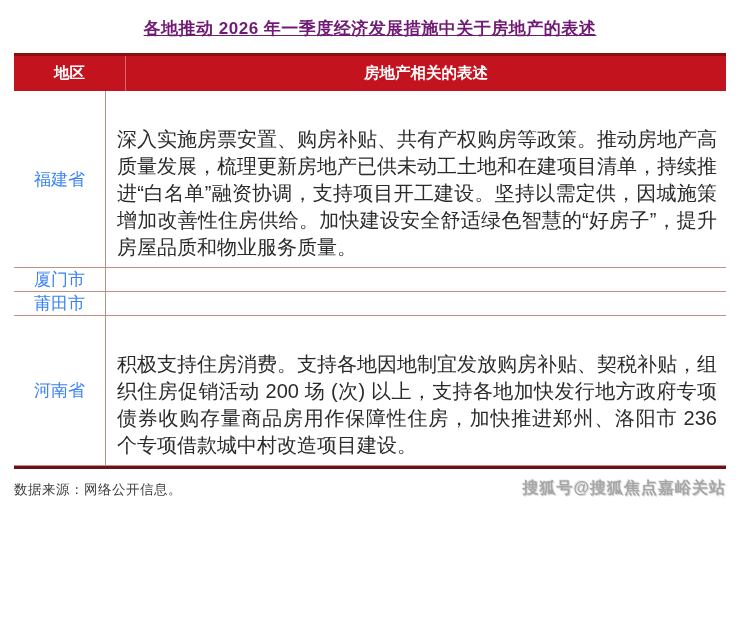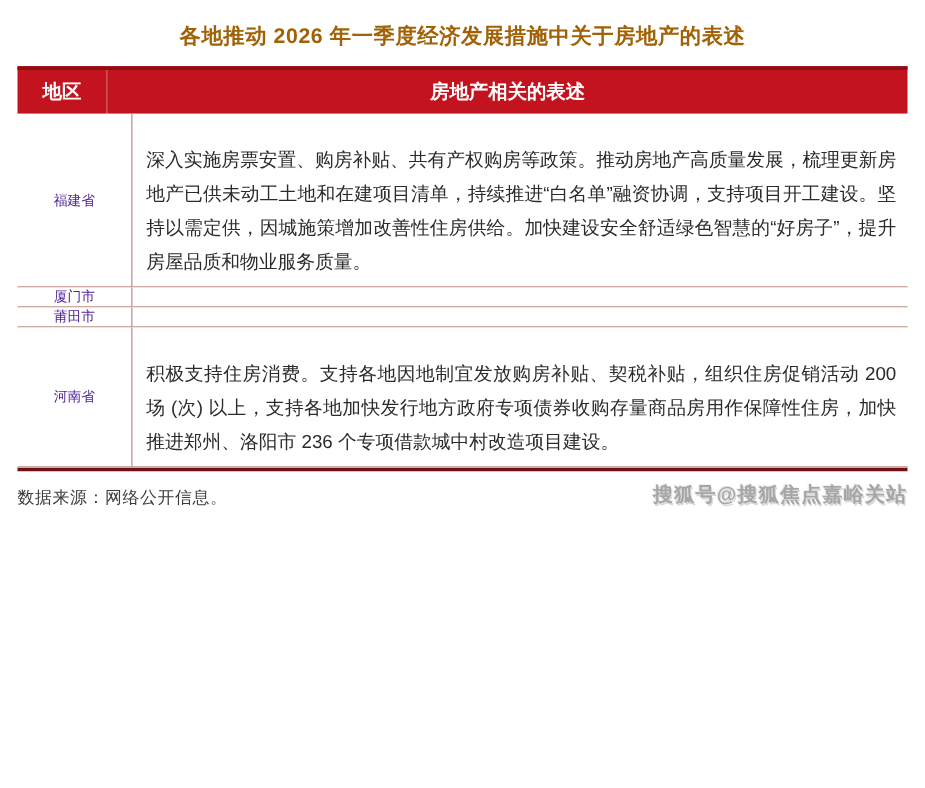--- a/index.html
+++ b/index.html
@@ -9,72 +9,74 @@
     font-family: "Liberation Sans", "DejaVu Sans", sans-serif;
     overflow: hidden;
   }
   .page { width: 740px; height: 630px; position: relative; }
 
   .doc-title {
     margin: 17px 14px 13px 14px;
     text-align: center;
     font-size: 17px;
     font-weight: bold;
-    color: #a16207;
+    color: #701a75;
     letter-spacing: 0.5px;
+    text-decoration: underline;
   }
 
   .policy-table {
     margin: 0 14px;
     width: 712px;
     border-bottom: 3px solid var(--bottom-border, #6d1116);
   }
 
   .table-header {
     display: flex;
     background: var(--header-bg, #c2131e);
     border-top: 3px solid var(--header-top, #8c0e13);
     height: 38px;
     color: #ffffff;
     font-weight: bold;
     font-size: 15.5px;
   }
   .table-header .col-region {
-    width: 72px;
+    width: 112px;
     display: flex; align-items: center; justify-content: center;
     border-right: 1px solid rgba(255,255,255,0.35);
   }
   .table-header .col-text {
     flex: 1;
     display: flex; align-items: center; justify-content: center;
   }
 
   .table-row {
     display: flex;
     align-items: stretch;
     border-bottom: 1px solid var(--divider, #bf8f85);
     background: #ffffff;
   }
   .table-row:last-child { border-bottom: none; }
 
   .cell-region {
     width: 92px;
     display: flex; align-items: center; justify-content: center;
     border-right: 1px solid var(--divider, #bf8f85);
-    font-size: 11px;
-    color: #4c1d95;
+    font-size: 17px;
+    color: #3b82f6;
     flex-shrink: 0;
   }
   .cell-text {
     flex: 1;
     padding: 24px 9px 6px 11px;
-    font-size: 15px;
+    font-size: 20px;
     line-height: 27px;
     color: #2b2b2b;
     text-align: justify;
+    margin-top: 11px;
   }
 
   .page-footer {
     margin: 9px 14px 0 14px;
     display: flex;
     justify-content: space-between;
     align-items: flex-end;
   }
   .source-note {
     font-size: 13.5px;

